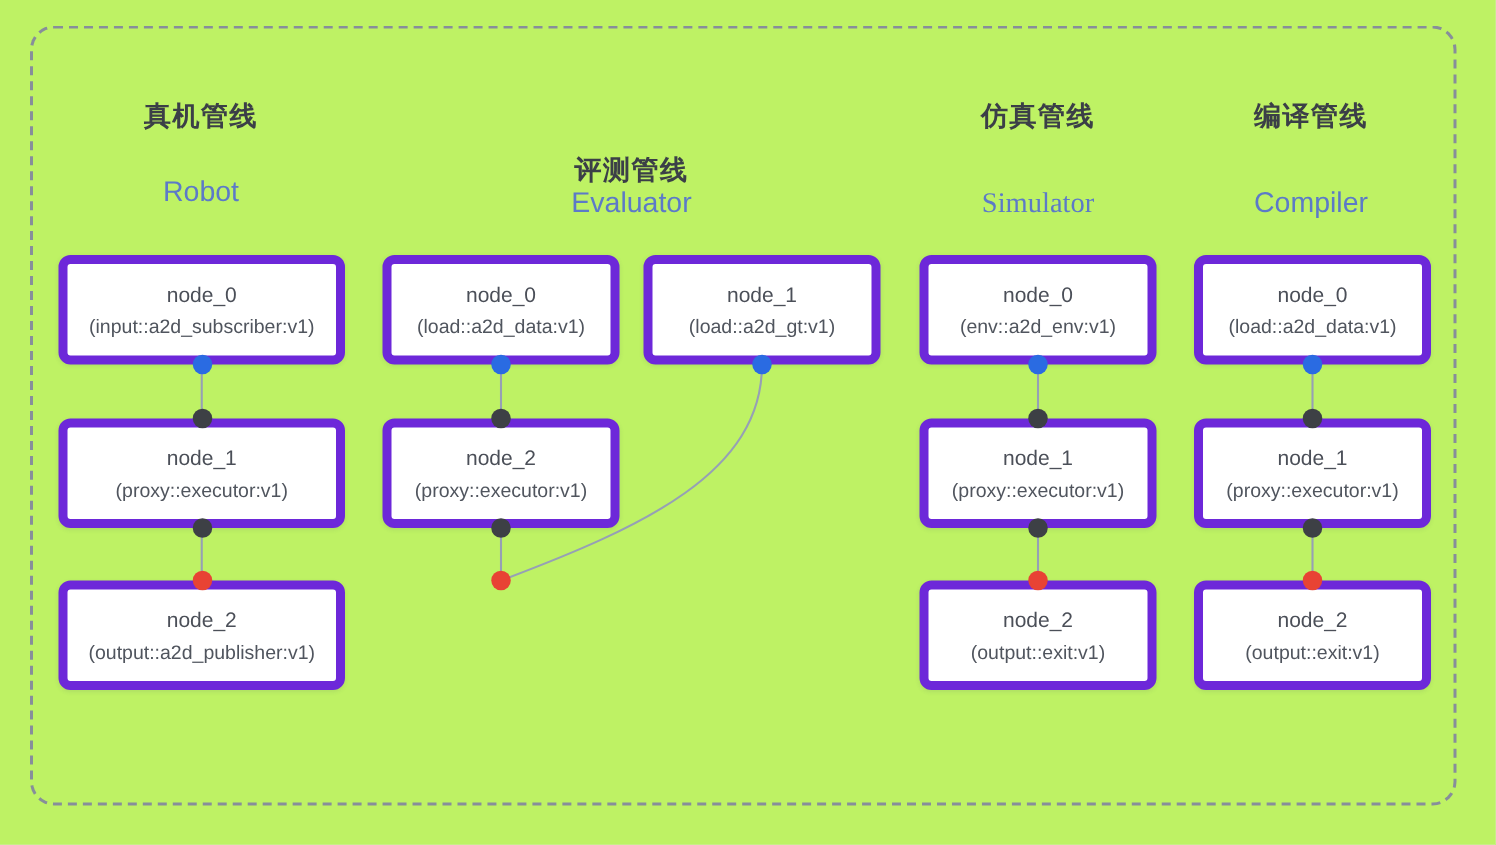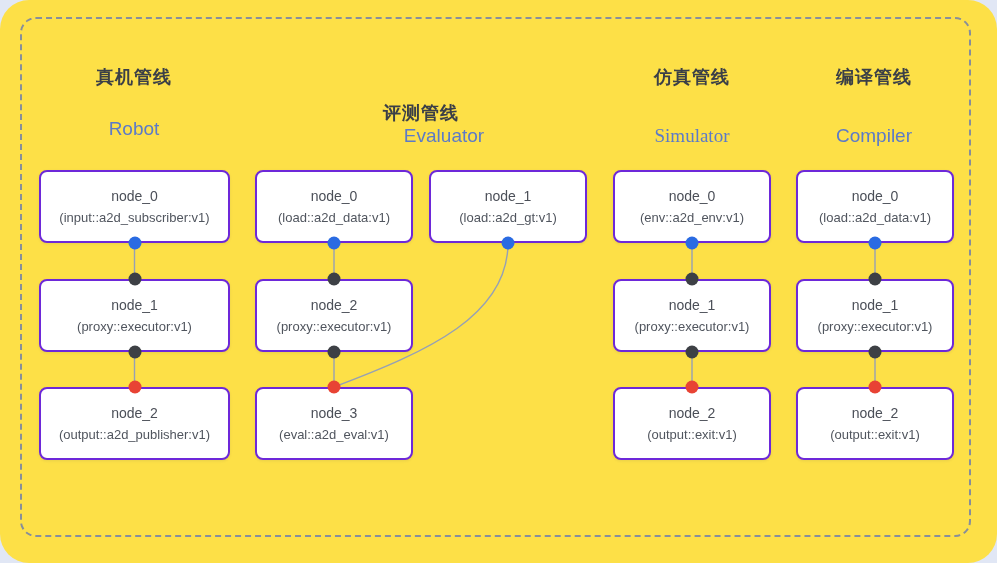--- a/index.html
+++ b/index.html
@@ -32,21 +32,21 @@
     font-size:19px;font-weight:400;color:#5c7ac8;
     white-space:nowrap;z-index:2;
   }
   svg.edges{
     position:absolute;left:0;top:0;width:997px;height:563px;
     z-index:1;
   }
   .node{
     position:absolute;
     background:#ffffff;
-    border:2px solid #6d28d9;
+    border:6px solid #6d28d9;
     border-radius:8px;
     box-shadow:0 1px 3px rgba(50,60,100,0.10);
     display:flex;flex-direction:column;
     align-items:center;justify-content:center;
     box-sizing:border-box;
     z-index:2;
   }
   .node .label{
     font-size:14px;color:#4b4f58;line-height:21px;white-space:nowrap;
   }
@@ -56,21 +56,21 @@
   .dot{
     position:absolute;
     width:13px;height:13px;border-radius:50%;
     transform:translate(-50%,-50%);
     z-index:3;
   }
 </style>
 </head>
 <body>
 
-<div class="canvas" id="canvas" style="background: #fde047; border-radius: 29px;">
+<div class="canvas" id="canvas" style="background: #bef264;">
   <div class="frame" style="left: 20px; top: 17px; width: 951px; height: 520px; border-radius: 16px; border-color: rgb(135, 142, 154);"></div>
   <svg class="edges" id="edges" xmlns="http://www.w3.org/2000/svg">
       <path d="M134.5,243 L134.5,279" fill="none" stroke="#96a0b5" stroke-width="1.4"></path>
       <path d="M134.5,352 L134.5,387" fill="none" stroke="#96a0b5" stroke-width="1.4"></path>
       <path d="M334,243 L334,279" fill="none" stroke="#96a0b5" stroke-width="1.4"></path>
       <path d="M334,352 L334,387" fill="none" stroke="#96a0b5" stroke-width="1.4"></path>
       <path d="M508,243 C508,315 429.7,351 334,387" fill="none" stroke="#96a0b5" stroke-width="1.4"></path>
       <path d="M692,243 L692,279" fill="none" stroke="#96a0b5" stroke-width="1.4"></path>
       <path d="M692,352 L692,387" fill="none" stroke="#96a0b5" stroke-width="1.4"></path>
       <path d="M875,243 L875,279" fill="none" stroke="#96a0b5" stroke-width="1.4"></path>
@@ -88,41 +88,37 @@
       <div class="sublabel">(proxy::executor:v1)</div>
     </div>
     <div class="dot" style="left: 134.5px; top: 279px; background: rgb(61, 64, 69);"></div>
     <div class="dot" style="left: 134.5px; top: 352px; background: rgb(61, 64, 69);"></div>
     <div class="node" style="left: 39px; top: 387px; width: 191px; height: 73px;">
       <div class="label">node_2</div>
       <div class="sublabel">(output::a2d_publisher:v1)</div>
     </div>
     <div class="dot" style="left: 134.5px; top: 387px; background: rgb(232, 67, 52);"></div>
     <div class="title-zh" style="left: 421px; top: 77px; margin-top: 36px;">评测管线</div>
-    <div class="title-en" style="left: 444px; top: 136px;">Evaluator</div>
+    <div class="title-en" style="left: 421px; top: 136px;">Evaluator</div>
     <div class="node" style="left: 255px; top: 170px; width: 158px; height: 73px;">
       <div class="label">node_0</div>
       <div class="sublabel">(load::a2d_data:v1)</div>
     </div>
     <div class="dot" style="left: 334px; top: 243px; background: rgb(42, 107, 226);"></div>
     <div class="node" style="left: 429px; top: 170px; width: 158px; height: 73px;">
       <div class="label">node_1</div>
       <div class="sublabel">(load::a2d_gt:v1)</div>
     </div>
     <div class="dot" style="left: 508px; top: 243px; background: rgb(42, 107, 226);"></div>
     <div class="node" style="left: 255px; top: 279px; width: 158px; height: 73px;">
       <div class="label">node_2</div>
       <div class="sublabel">(proxy::executor:v1)</div>
     </div>
     <div class="dot" style="left: 334px; top: 279px; background: rgb(61, 64, 69);"></div>
     <div class="dot" style="left: 334px; top: 352px; background: rgb(61, 64, 69);"></div>
-    <div class="node" style="left: 255px; top: 387px; width: 158px; height: 73px;">
-      <div class="label">node_3</div>
-      <div class="sublabel">(eval::a2d_eval:v1)</div>
-    </div>
     <div class="dot" style="left: 334px; top: 387px; background: rgb(232, 67, 52);"></div>
     <div class="title-zh" style="left: 692px; top: 77px;">仿真管线</div>
     <div class="title-en" style="left: 692px; top: 136px; font-family: Liberation Serif, serif;">Simulator</div>
     <div class="node" style="left: 613px; top: 170px; width: 158px; height: 73px;">
       <div class="label">node_0</div>
       <div class="sublabel">(env::a2d_env:v1)</div>
     </div>
     <div class="dot" style="left: 692px; top: 243px; background: rgb(42, 107, 226);"></div>
     <div class="node" style="left: 613px; top: 279px; width: 158px; height: 73px;">
       <div class="label">node_1</div>

